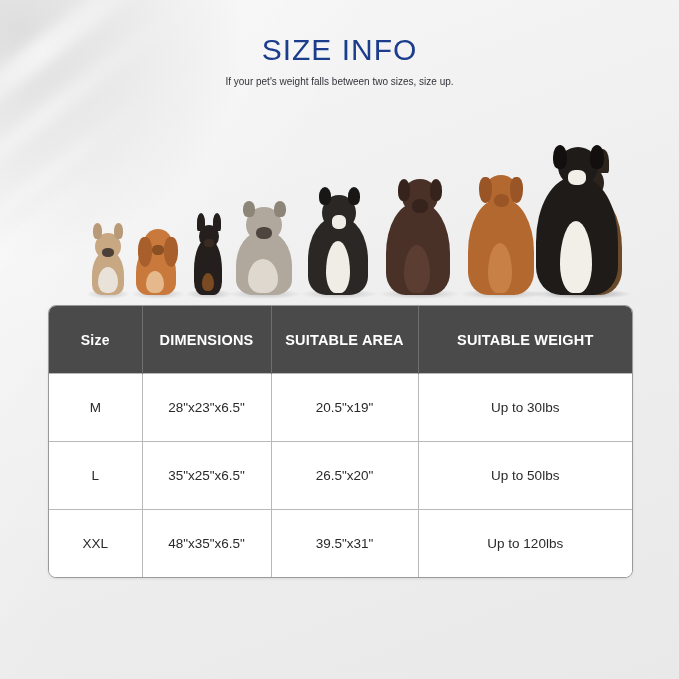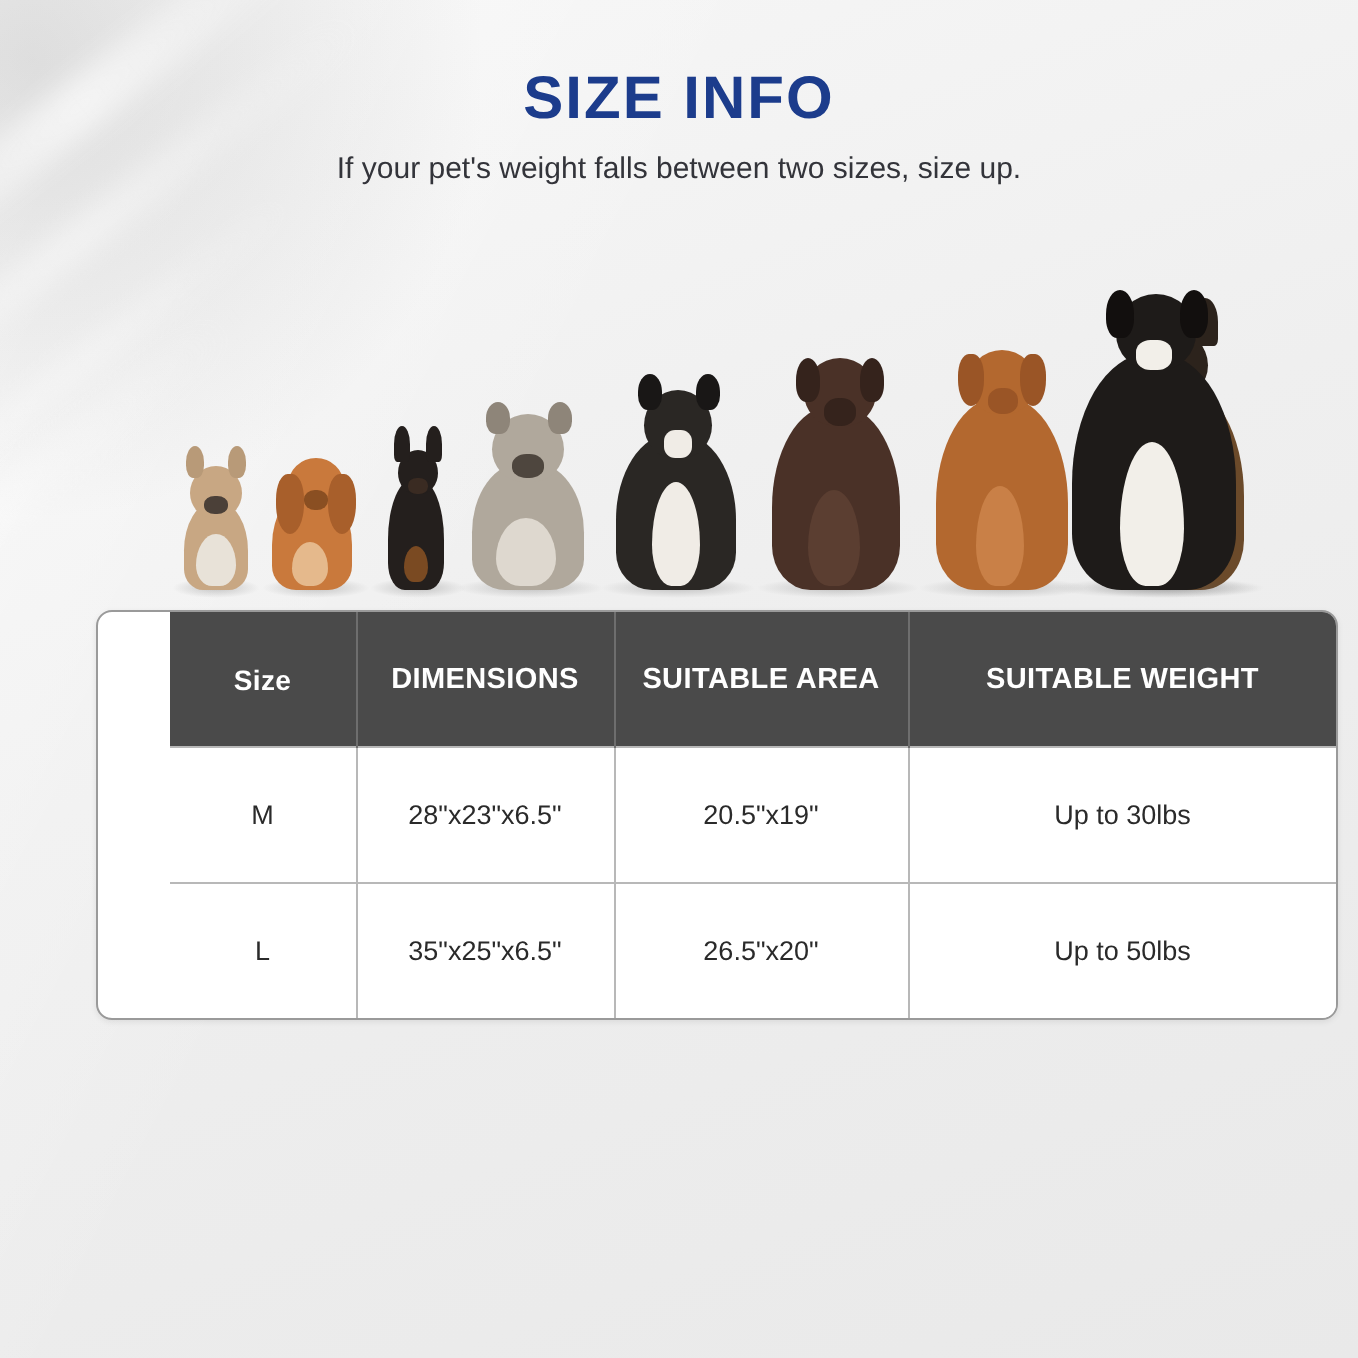--- a/index.html
+++ b/index.html
@@ -44,31 +44,31 @@
     pointer-events: none;
   }
 
   .title {
     position: absolute;
     top: 33px;
     left: 0;
     width: 679px;
     text-align: center;
     font-size: 30px;
-    font-weight: bold;
+    font-weight: normal;
     letter-spacing: 1px;
     color: #1c3c8c;
   }
   .subtitle {
     position: absolute;
     top: 76px;
     left: 0;
     width: 679px;
     text-align: center;
-    font-size: 15px;
+    font-size: 10px;
     color: #33343a;
   }
 
   
   .dogs {
     position: absolute;
     left: 60px;
     top: 120px;
     width: 560px;
     height: 175px;
@@ -122,21 +122,20 @@
   .table-wrap {
     position: absolute;
     left: 48px;
     top: 305px;
     width: 583px;
     border: 1px solid #9a9a9a;
     border-radius: 8px;
     overflow: hidden;
     background: #fff;
     box-shadow: 0 1px 3px rgba(0,0,0,0.08);
-    padding-left: 36px;
   }
   table {
     border-collapse: collapse;
     width: 100%;
     table-layout: fixed;
   }
   thead th {
     background: #4a4a4a;
     color: #ffffff;
     font-size: 14.5px;
@@ -293,17 +292,23 @@
           <td>28"x23"x6.5"</td>
           <td>20.5"x19"</td>
           <td>Up to 30lbs</td>
         </tr>
         <tr>
           <td>L</td>
           <td>35"x25"x6.5"</td>
           <td>26.5"x20"</td>
           <td>Up to 50lbs</td>
         </tr>
+        <tr>
+          <td>XXL</td>
+          <td>48"x35"x6.5"</td>
+          <td>39.5"x31"</td>
+          <td>Up to 120lbs</td>
+        </tr>
       </tbody>
     </table>
   </div>
 
 </div>
 
 </body></html>

